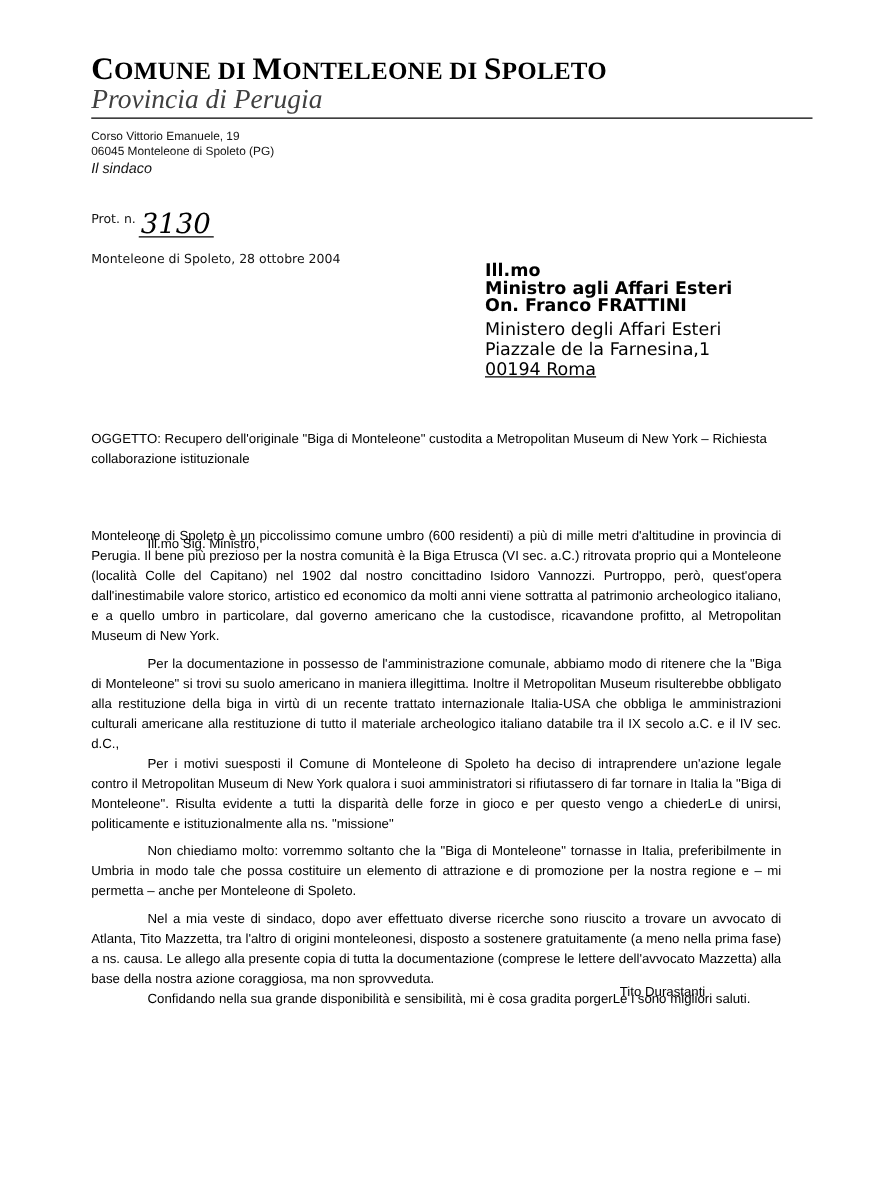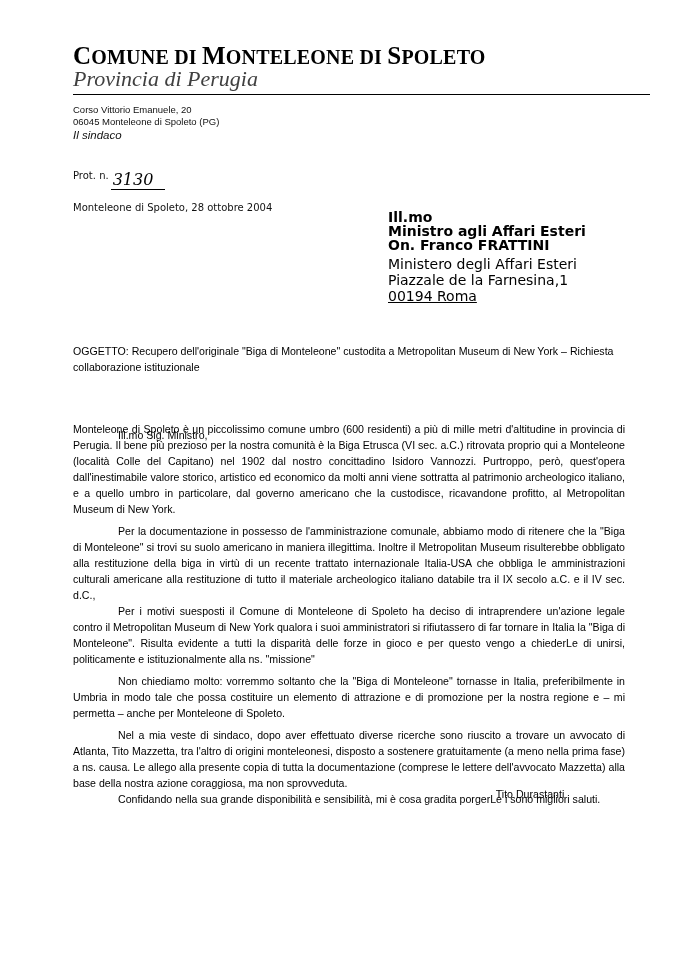--- a/index.html
+++ b/index.html
@@ -28,21 +28,21 @@
     font-family: "Liberation Sans", "DejaVu Sans", sans-serif;
     font-style: italic; font-size: 11.5px; color: #111;
   }
   .prot {
     left: 73px; top: 170px;
     font-family: "DejaVu Sans", sans-serif; font-size: 10px; color: #111;
     display: flex; align-items: flex-start;
   }
   .prot .num {
     display: inline-block; min-width: 50px; border-bottom: 1px solid #000;
-    font-family: "DejaVu Serif", serif; font-style: italic; font-size: 16px;
+    font-family: "DejaVu Serif", serif; font-style: italic; font-size: 22px;
     line-height: 19px; padding: 0 2px; margin-left: 2px; color: #000;
   }
   .date {
     left: 73px; top: 202px;
     font-family: "DejaVu Sans", sans-serif; font-size: 10px; color: #111;
   }
   .recip {
     left: 388px; top: 210px;
     font-family: "DejaVu Sans", sans-serif; font-size: 14px; line-height: 14px; color: #000;
   }
@@ -67,21 +67,21 @@
 </style>
 </head>
 <body>
 
 <div class="abs title">
   <span class="big">C</span><span>OMUNE DI </span><span class="big">M</span><span>ONTELEONE DI </span><span class="big">S</span><span>POLETO</span>
 </div>
 <div class="abs province">Provincia di Perugia</div>
 <div class="abs rule"></div>
 <div class="abs addr">
-  <div>Corso Vittorio Emanuele, 20</div>
+  <div>Corso Vittorio Emanuele, 19</div>
   <div>06045 Monteleone di Spoleto (PG)</div>
 </div>
 <div class="abs sindaco">Il sindaco</div>
 
 <div class="abs prot">
   <span>Prot. n.</span>
   <span class="num">3130</span>
 </div>
 <div class="abs date">Monteleone di Spoleto, 28 ottobre 2004</div>
 

